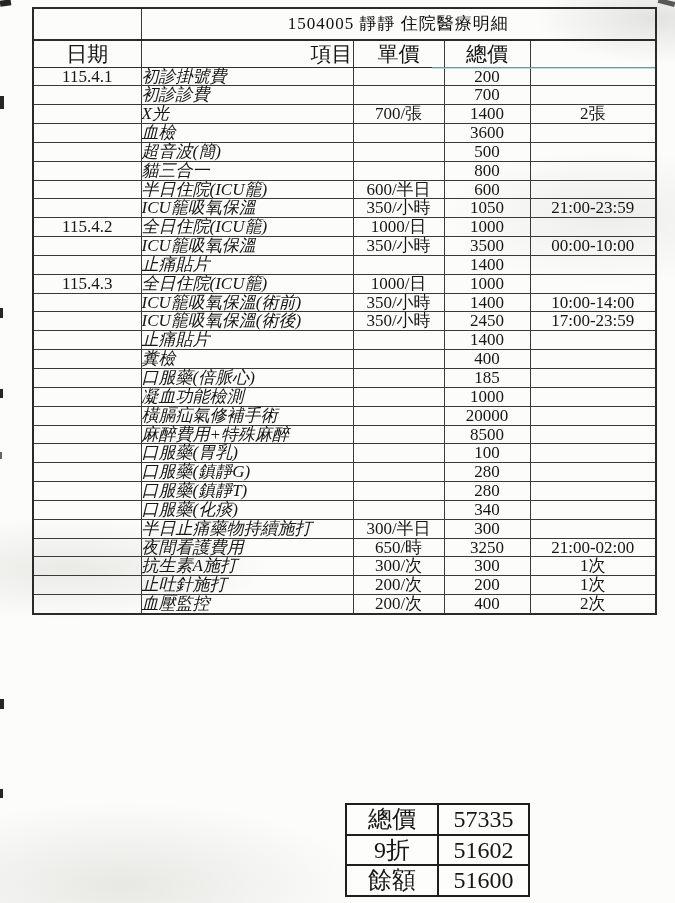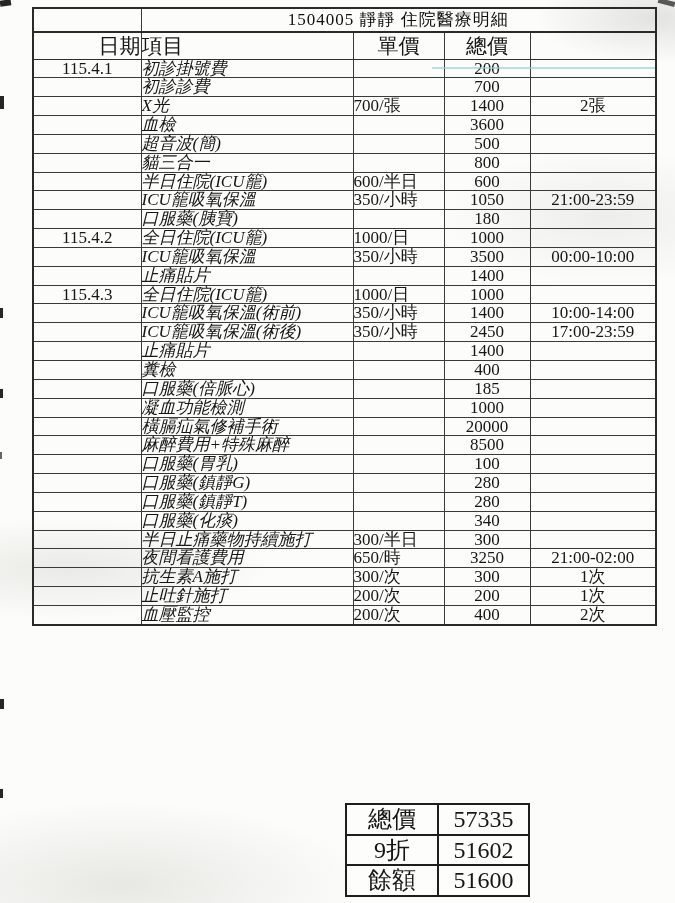--- a/index.html
+++ b/index.html
@@ -23,34 +23,34 @@
   .bill{
     position:absolute;left:32px;top:7px;width:623px;
     border:2px solid #2a2a2a;
   }
   .bill td{
     border:1.4px solid #3a3a3c;
     overflow:hidden;white-space:nowrap;
     font-size:17px;line-height:1.05;
     padding:0;
   }
-  tr.title-row{height:24px;}
+  tr.title-row{height:32px;}
   tr.title-row td{border-bottom:2px solid #2a2a2a;}
   .title-cell{
     text-align:center;font-size:25px;letter-spacing:1px;color:#101010;
   }
   tr.header-row{height:27px;}
   tr.header-row td{border-bottom:1.8px solid #2e2e2e;font-size:21px;}
-  .h-date{text-align:right;}
-  .h-item{text-align:left;padding-left:3px;}
+  .h-date{text-align:center;}
+  .h-item{text-align:right;padding-left:3px;}
   .h-unit,.h-total{text-align:center;}
   tr.data-row{height:14px;}
   .c-date{text-align:center;font-size:16.5px;}
   .c-item{text-align:left;padding-left:3px;font-style:italic;}
-  .c-unit{text-align:left;font-size:16.5px;}
+  .c-unit{text-align:center;font-size:16.5px;}
   .c-total{text-align:center;font-size:16.5px;margin-left:9px;}
   .c-note{text-align:center;font-size:16px;margin-top:37px;}
   
   .summary{
     position:absolute;left:345px;top:803px;width:183px;
   }
   .summary td{
     border:2.4px solid #1e1e1e;
     text-align:center;font-size:24px;padding:0;line-height:1;
     background:rgba(255,255,255,.4);
@@ -145,27 +145,20 @@
           <td class="c-note"></td>
         </tr>
         <tr class="data-row">
           <td class="c-date"></td>
           <td class="c-item">ICU籠吸氧保溫</td>
           <td class="c-unit">350/小時</td>
           <td class="c-total">1050</td>
           <td class="c-note">21:00-23:59</td>
         </tr>
         <tr class="data-row">
-          <td class="c-date"></td>
-          <td class="c-item">口服藥(胰寶)</td>
-          <td class="c-unit"></td>
-          <td class="c-total">180</td>
-          <td class="c-note"></td>
-        </tr>
-        <tr class="data-row">
           <td class="c-date">115.4.2</td>
           <td class="c-item">全日住院(ICU籠)</td>
           <td class="c-unit">1000/日</td>
           <td class="c-total">1000</td>
           <td class="c-note"></td>
         </tr>
         <tr class="data-row">
           <td class="c-date"></td>
           <td class="c-item">ICU籠吸氧保溫</td>
           <td class="c-unit">350/小時</td>

